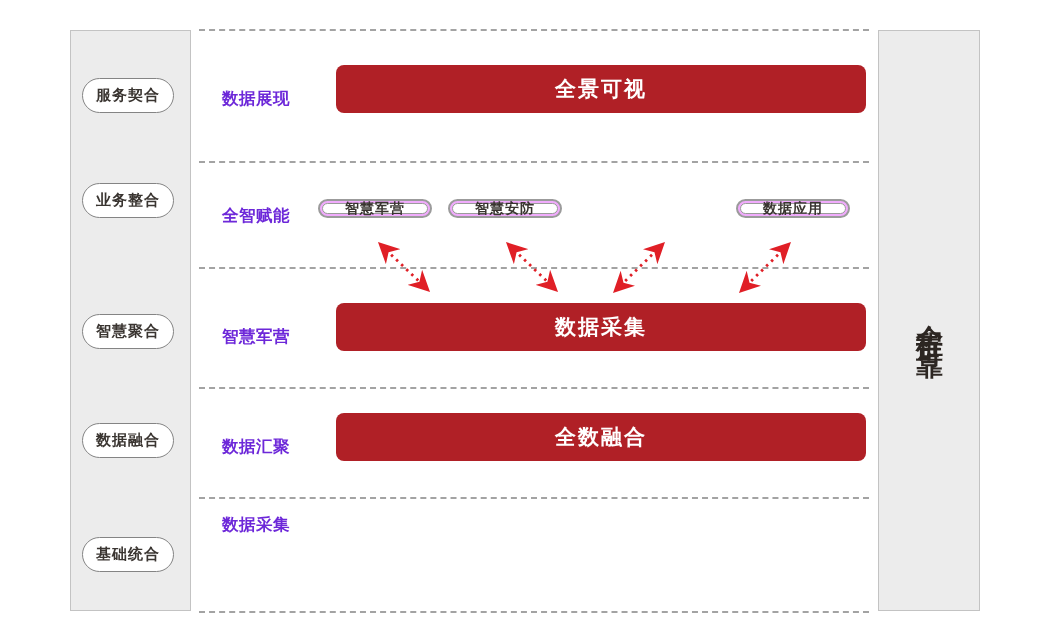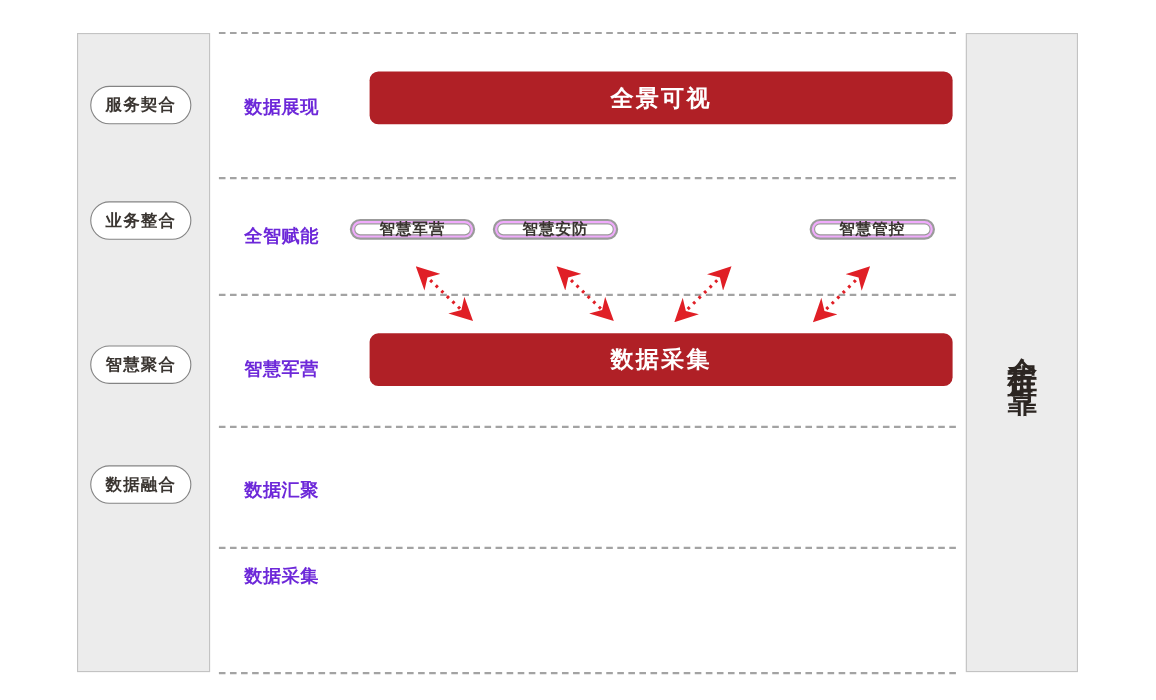--- a/index.html
+++ b/index.html
@@ -54,46 +54,48 @@
 </head>
 <body>
 
 <div class="canvas">
 
   <div class="rail rail-left">
     <div class="rail-pill" style="top:47px">服务契合</div>
     <div class="rail-pill" style="top:152px">业务整合</div>
     <div class="rail-pill" style="top:392px">数据融合</div>
     <div class="rail-pill" style="top:283px">智慧聚合</div>
+    <div class="rail-pill" style="top:506px">基础统合</div>
   </div>
 
   <div class="dotline" style="top:29px"></div>
   <div class="dotline" style="top:161px"></div>
   <div class="dotline" style="top:267px"></div>
   <div class="dotline" style="top:387px"></div>
   <div class="dotline" style="top:497px"></div>
   <div class="dotline" style="top:611px"></div>
 
   <div class="row-label" style="top:87px">数据展现</div>
   <div class="row-label" style="top:204px">全智赋能</div>
   <div class="row-label" style="top:325px">智慧军营</div>
   <div class="row-label" style="top:435px">数据汇聚</div>
   <div class="row-label" style="top:513px">数据采集</div>
 
   <div class="banner" style="top:65px">全景可视</div>
   <div class="banner" style="top:303px">数据采集</div>
+  <div class="banner" style="top:413px">全数融合</div>
 
   <div class="chip" style="left:318px">
     <div class="chip-inner">智慧军营</div>
   </div>
   <div class="chip" style="left:448px">
     <div class="chip-inner">智慧安防</div>
   </div>
   <div class="chip" style="left:736px">
-    <div class="chip-inner">智慧管控</div>
+    <div class="chip-inner">数据应用</div>
   </div>
 
   <svg class="arrows" viewBox="0 0 1051 636" xmlns="http://www.w3.org/2000/svg">
     <defs>
       <marker id="ah" viewBox="0 0 10 10" refX="8" refY="5" markerWidth="7.5" markerHeight="7.5" orient="auto-start-reverse">
         <path d="M0,0 L10,5 L0,10 L3,5 Z" fill="#e01f26"></path>
       </marker>
     </defs>
     <line x1="381" y1="245" x2="427" y2="289" stroke="#e01f26" stroke-width="2.8" stroke-dasharray="2.5 4.5" marker-start="url(#ah)" marker-end="url(#ah)"></line>
     <line x1="509" y1="245" x2="555" y2="289" stroke="#e01f26" stroke-width="2.8" stroke-dasharray="2.5 4.5" marker-start="url(#ah)" marker-end="url(#ah)"></line>

